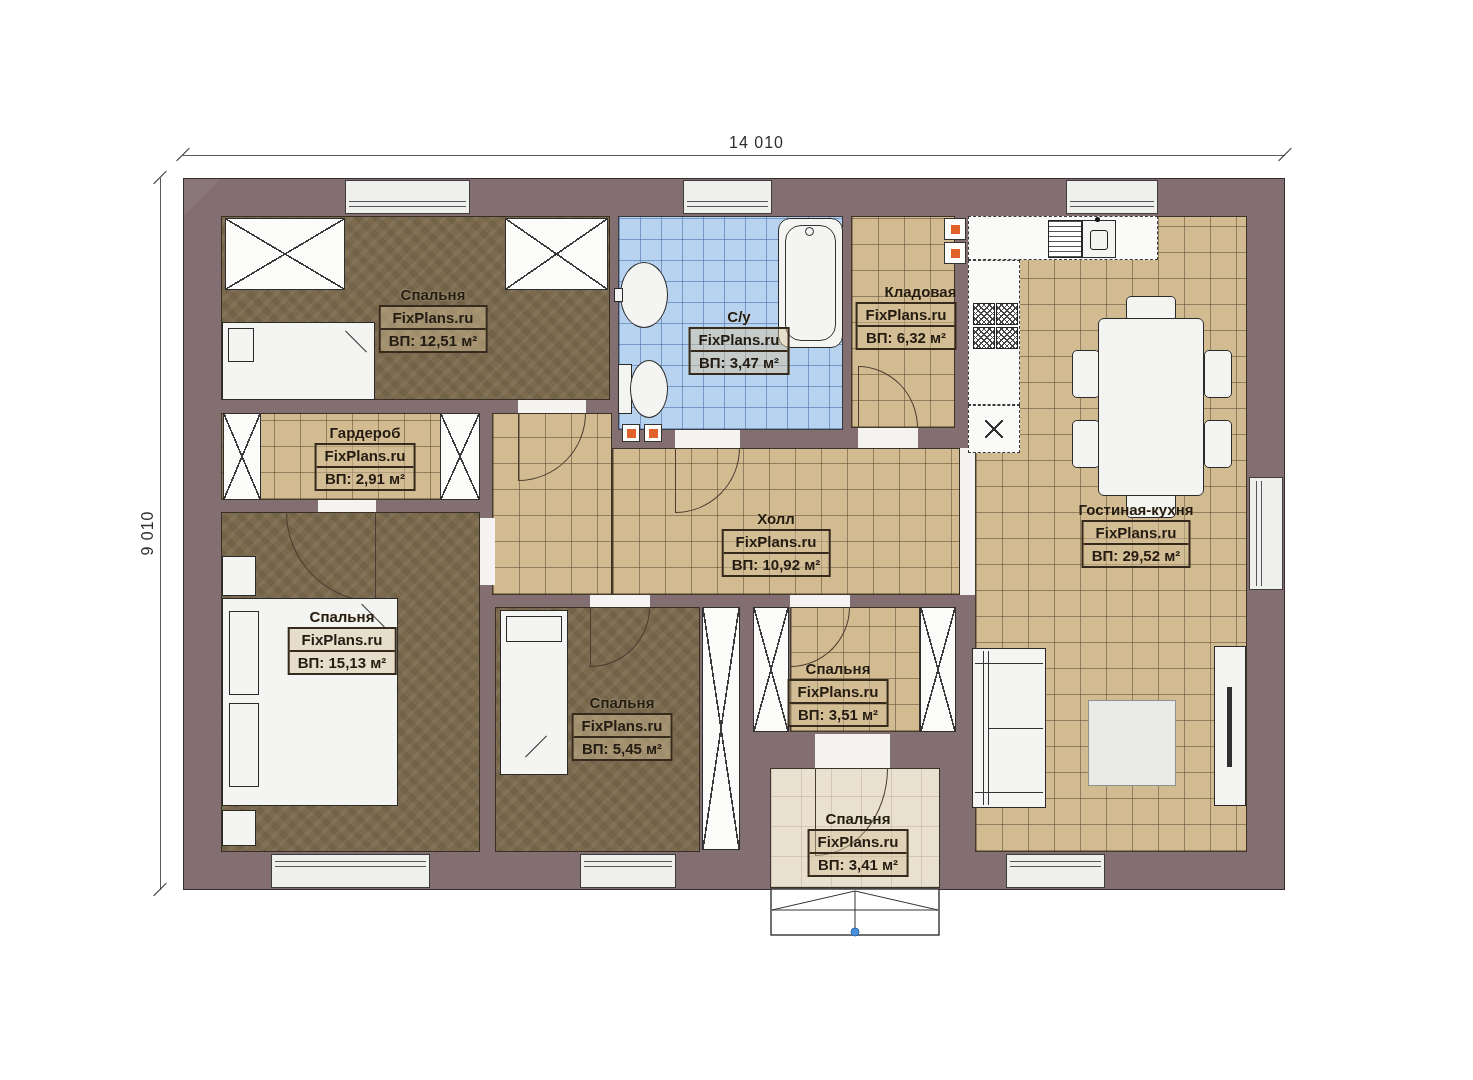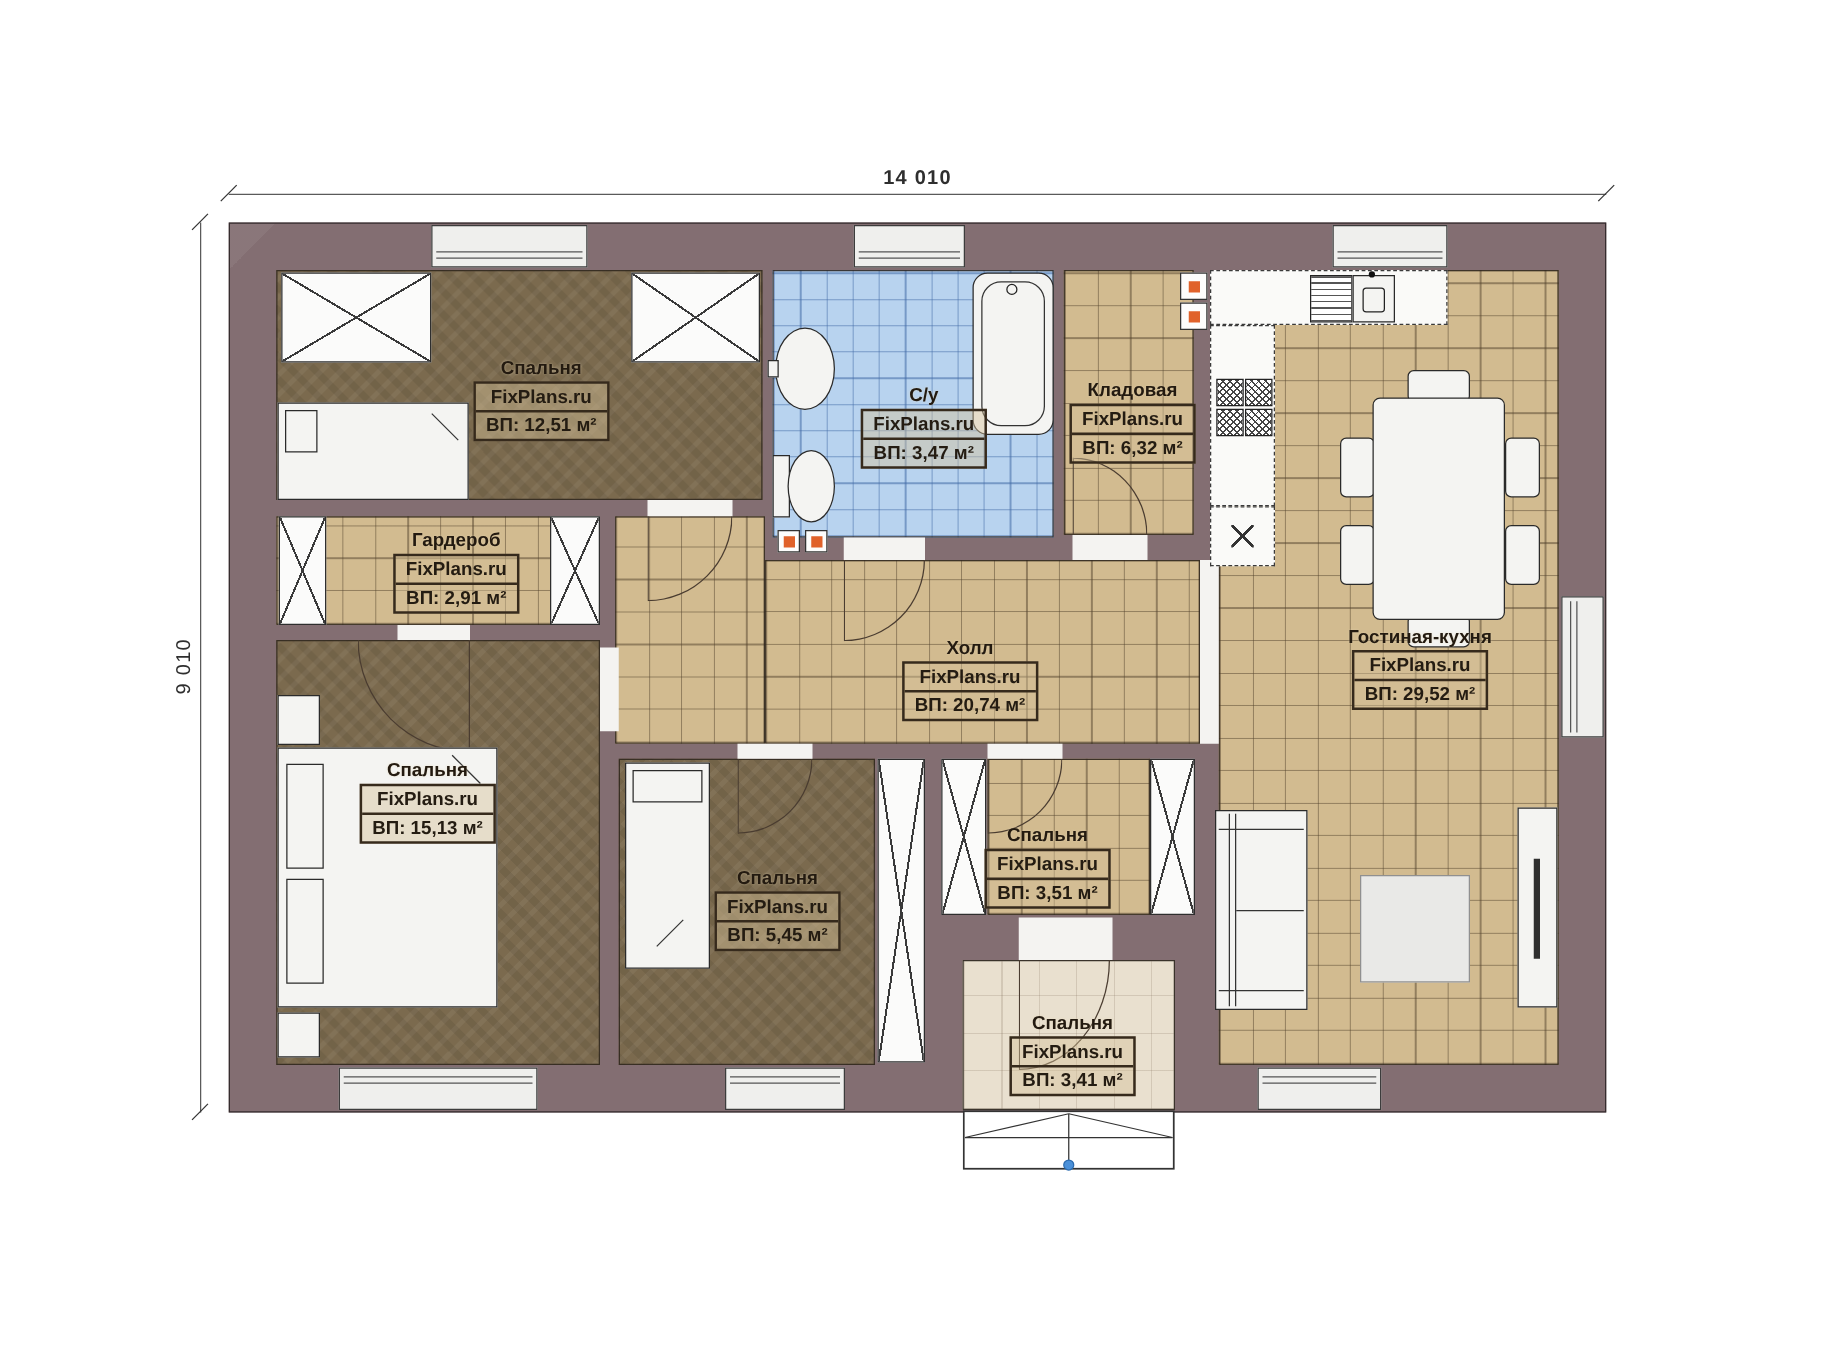--- a/index.html
+++ b/index.html
@@ -79,21 +79,21 @@
   .rrow.top{border-bottom:2px solid #362a1c;}
 </style>
 </head>
 <body>
 
 <div class="scene">
 
   <div class="abs dimline-h" style="left:183px;top:155px;width:1102px;height:0;"></div>
   <div class="abs tick" style="left:174px;top:154px;"></div>
   <div class="abs tick" style="left:1276px;top:154px;"></div>
-  <div class="abs dimtext" style="left:684px;top:134px;width:100px;text-align:center;font-weight:bold;">14 010</div>
+  <div class="abs dimtext" style="left:684px;top:134px;width:100px;text-align:right;">14 010</div>
 
   <div class="abs dimline-v" style="left:160px;top:178px;width:0;height:712px;"></div>
   <div class="abs tick" style="left:151px;top:177px;"></div>
   <div class="abs tick" style="left:151px;top:889px;"></div>
   <div class="abs dimtext" style="left:118px;top:524px;width:60px;text-align:center;transform:rotate(-90deg);">9 010</div>
 
   <div class="abs plan-bg" style="left:183px;top:178px;width:1102px;height:712px;"></div>
 
   <div class="abs floor floor-dark" style="left:221px;top:216px;width:389px;height:184px;"></div>
   <div class="abs floor floor-blue" style="left:618px;top:216px;width:225px;height:214px;"></div>
@@ -241,21 +241,21 @@
   </div>
 
   <div class="rlabel" style="left:739px;top:308px;">
     <div class="rname">С/у</div>
     <div class="rbox">
       <div class="rrow top">FixPlans.ru</div>
       <div class="rrow">ВП: 3,47 м²</div>
     </div>
   </div>
 
-  <div class="rlabel" style="left:906px;top:304px;">
+  <div class="rlabel" style="left:906px;top:283px;align-items:flex-end;">
     <div class="rname">Кладовая</div>
     <div class="rbox">
       <div class="rrow top">FixPlans.ru</div>
       <div class="rrow">ВП: 6,32 м²</div>
     </div>
   </div>
 
   <div class="rlabel" style="left:1136px;top:501px;">
     <div class="rname">Гостиная-кухня</div>
     <div class="rbox">
@@ -269,21 +269,21 @@
     <div class="rbox">
       <div class="rrow top">FixPlans.ru</div>
       <div class="rrow">ВП: 2,91 м²</div>
     </div>
   </div>
 
   <div class="rlabel" style="left:776px;top:510px;">
     <div class="rname">Холл</div>
     <div class="rbox">
       <div class="rrow top">FixPlans.ru</div>
-      <div class="rrow">ВП: 20,74 м²</div>
+      <div class="rrow">ВП: 10,92 м²</div>
     </div>
   </div>
 
   <div class="rlabel" style="left:342px;top:608px;">
     <div class="rname">Спальня</div>
     <div class="rbox">
       <div class="rrow top">FixPlans.ru</div>
       <div class="rrow">ВП: 15,13 м²</div>
     </div>
   </div>

